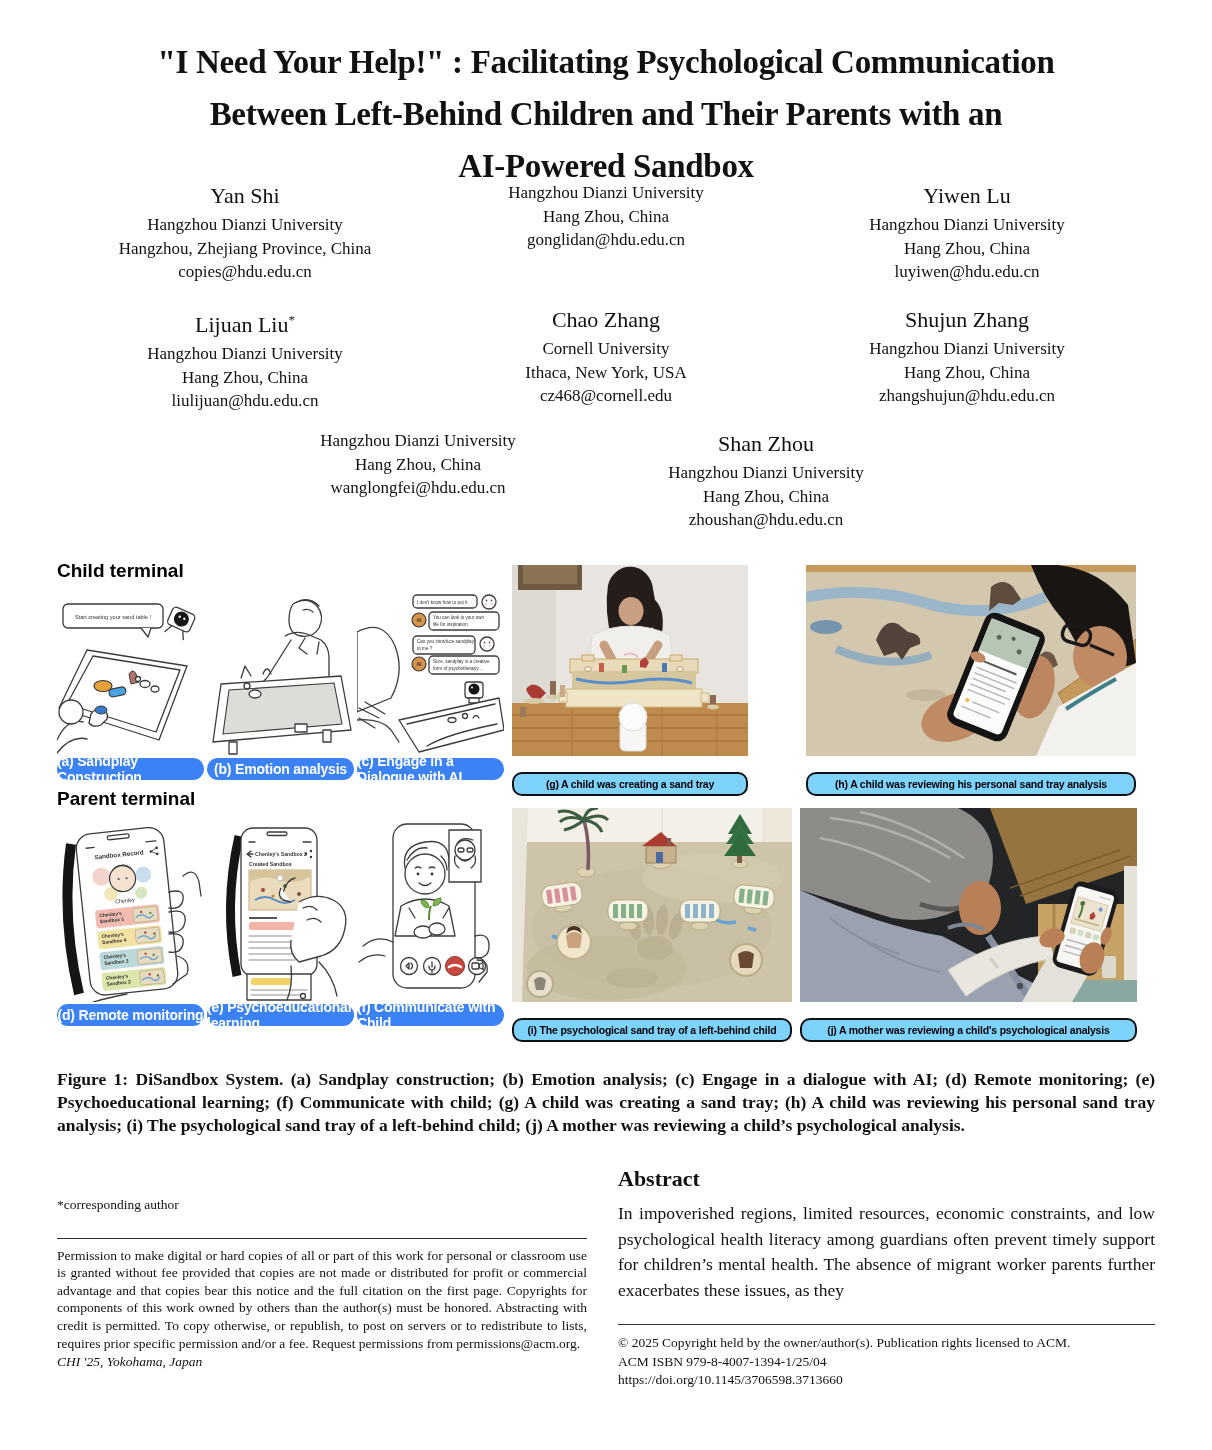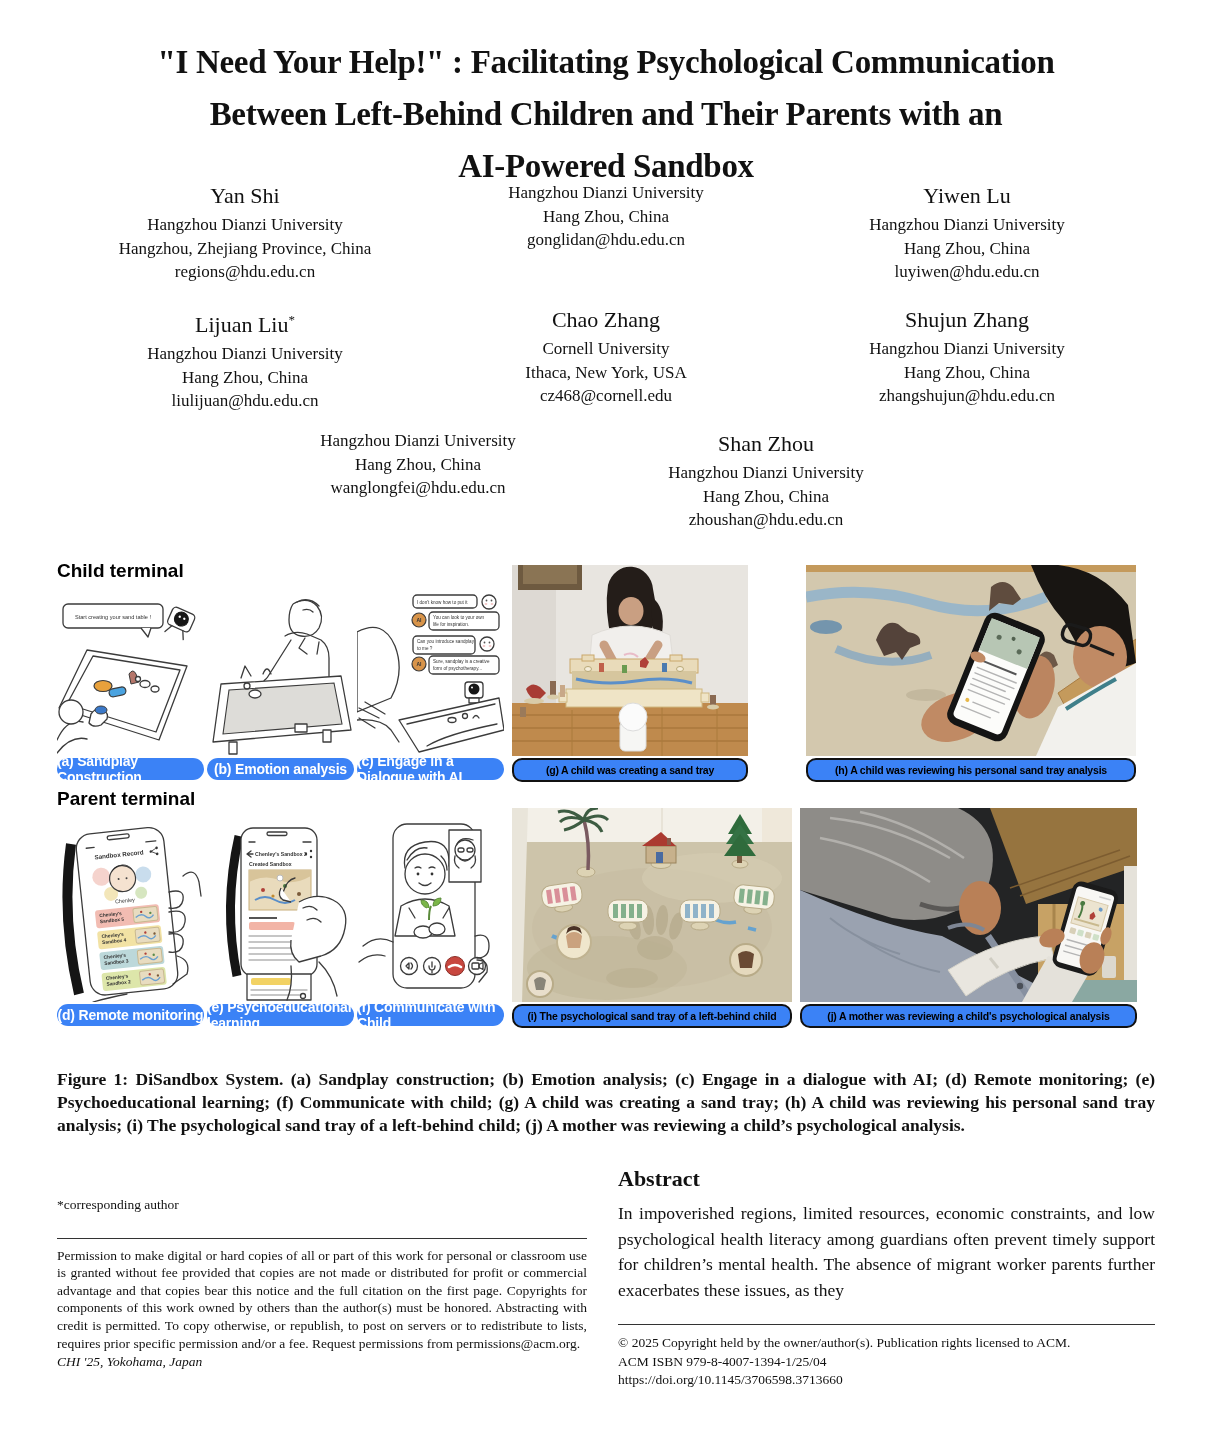--- a/index.html
+++ b/index.html
@@ -14,21 +14,21 @@
   sup{font-size:13px;}
   
   .figure{position:absolute;left:57px;top:558px;width:1090px;height:482px;}
   .termlabel{position:absolute;font-family:"Liberation Sans",sans-serif;font-weight:bold;
              font-size:19px;color:#000;}
   .panel{position:absolute;}
   .art{display:block;background:#fff;}
   .capdark{margin-top:2px;height:22px;background:#3b82f6;border-radius:11px;color:#fff;
            display:flex;align-items:center;justify-content:center;
            font-family:"Liberation Sans",sans-serif;font-weight:bold;font-size:14px;letter-spacing:-0.2px;}
-  .caplight{margin-top:2px;height:20px;background:#3b82f6;border:2px solid #111;border-radius:10px;
+  .caplight{margin-top:16px;height:20px;background:#7dd3fc;border:2px solid #111;border-radius:10px;
             display:flex;align-items:center;justify-content:center;
             font-family:"Liberation Sans",sans-serif;font-weight:bold;font-size:10.5px;letter-spacing:-0.2px;color:#000;}
   .figcap{position:absolute;left:57px;top:1068px;width:1098px;font-weight:bold;
           font-size:17.5px;line-height:23px;text-align:justify;}
   
   .leftcol{position:absolute;left:57px;top:1196px;width:530px;font-size:13.5px;line-height:17.6px;}
   .rule{border:none;border-top:1.4px solid #333;margin:0;}
   .perm{text-align:justify;margin-top:8px;}
   .conf{font-style:italic;margin-top:1px;}
   .rightcol{position:absolute;left:618px;top:1166px;width:537px;}
@@ -49,21 +49,21 @@
   <div class="title">
     <div>"I Need Your Help!" : Facilitating Psychological Communication</div>
     <div>Between Left-Behind Children and Their Parents with an</div>
     <div>AI-Powered Sandbox</div>
   </div>
 
   <div class="author" style="left:75px;top:181px;">
     <div class="aname">Yan Shi</div>
     <div class="ainfo">Hangzhou Dianzi University</div>
     <div class="ainfo">Hangzhou, Zhejiang Province, China</div>
-    <div class="ainfo">regions@hdu.edu.cn</div>
+    <div class="ainfo">copies@hdu.edu.cn</div>
   </div>
   <div class="author" style="left:436px;top:181px;">
     <div class="ainfo">Hangzhou Dianzi University</div>
     <div class="ainfo">Hang Zhou, China</div>
     <div class="ainfo">gonglidan@hdu.edu.cn</div>
   </div>
   <div class="author" style="left:797px;top:181px;">
     <div class="aname">Yiwen Lu</div>
     <div class="ainfo">Hangzhou Dianzi University</div>
     <div class="ainfo">Hang Zhou, China</div>

